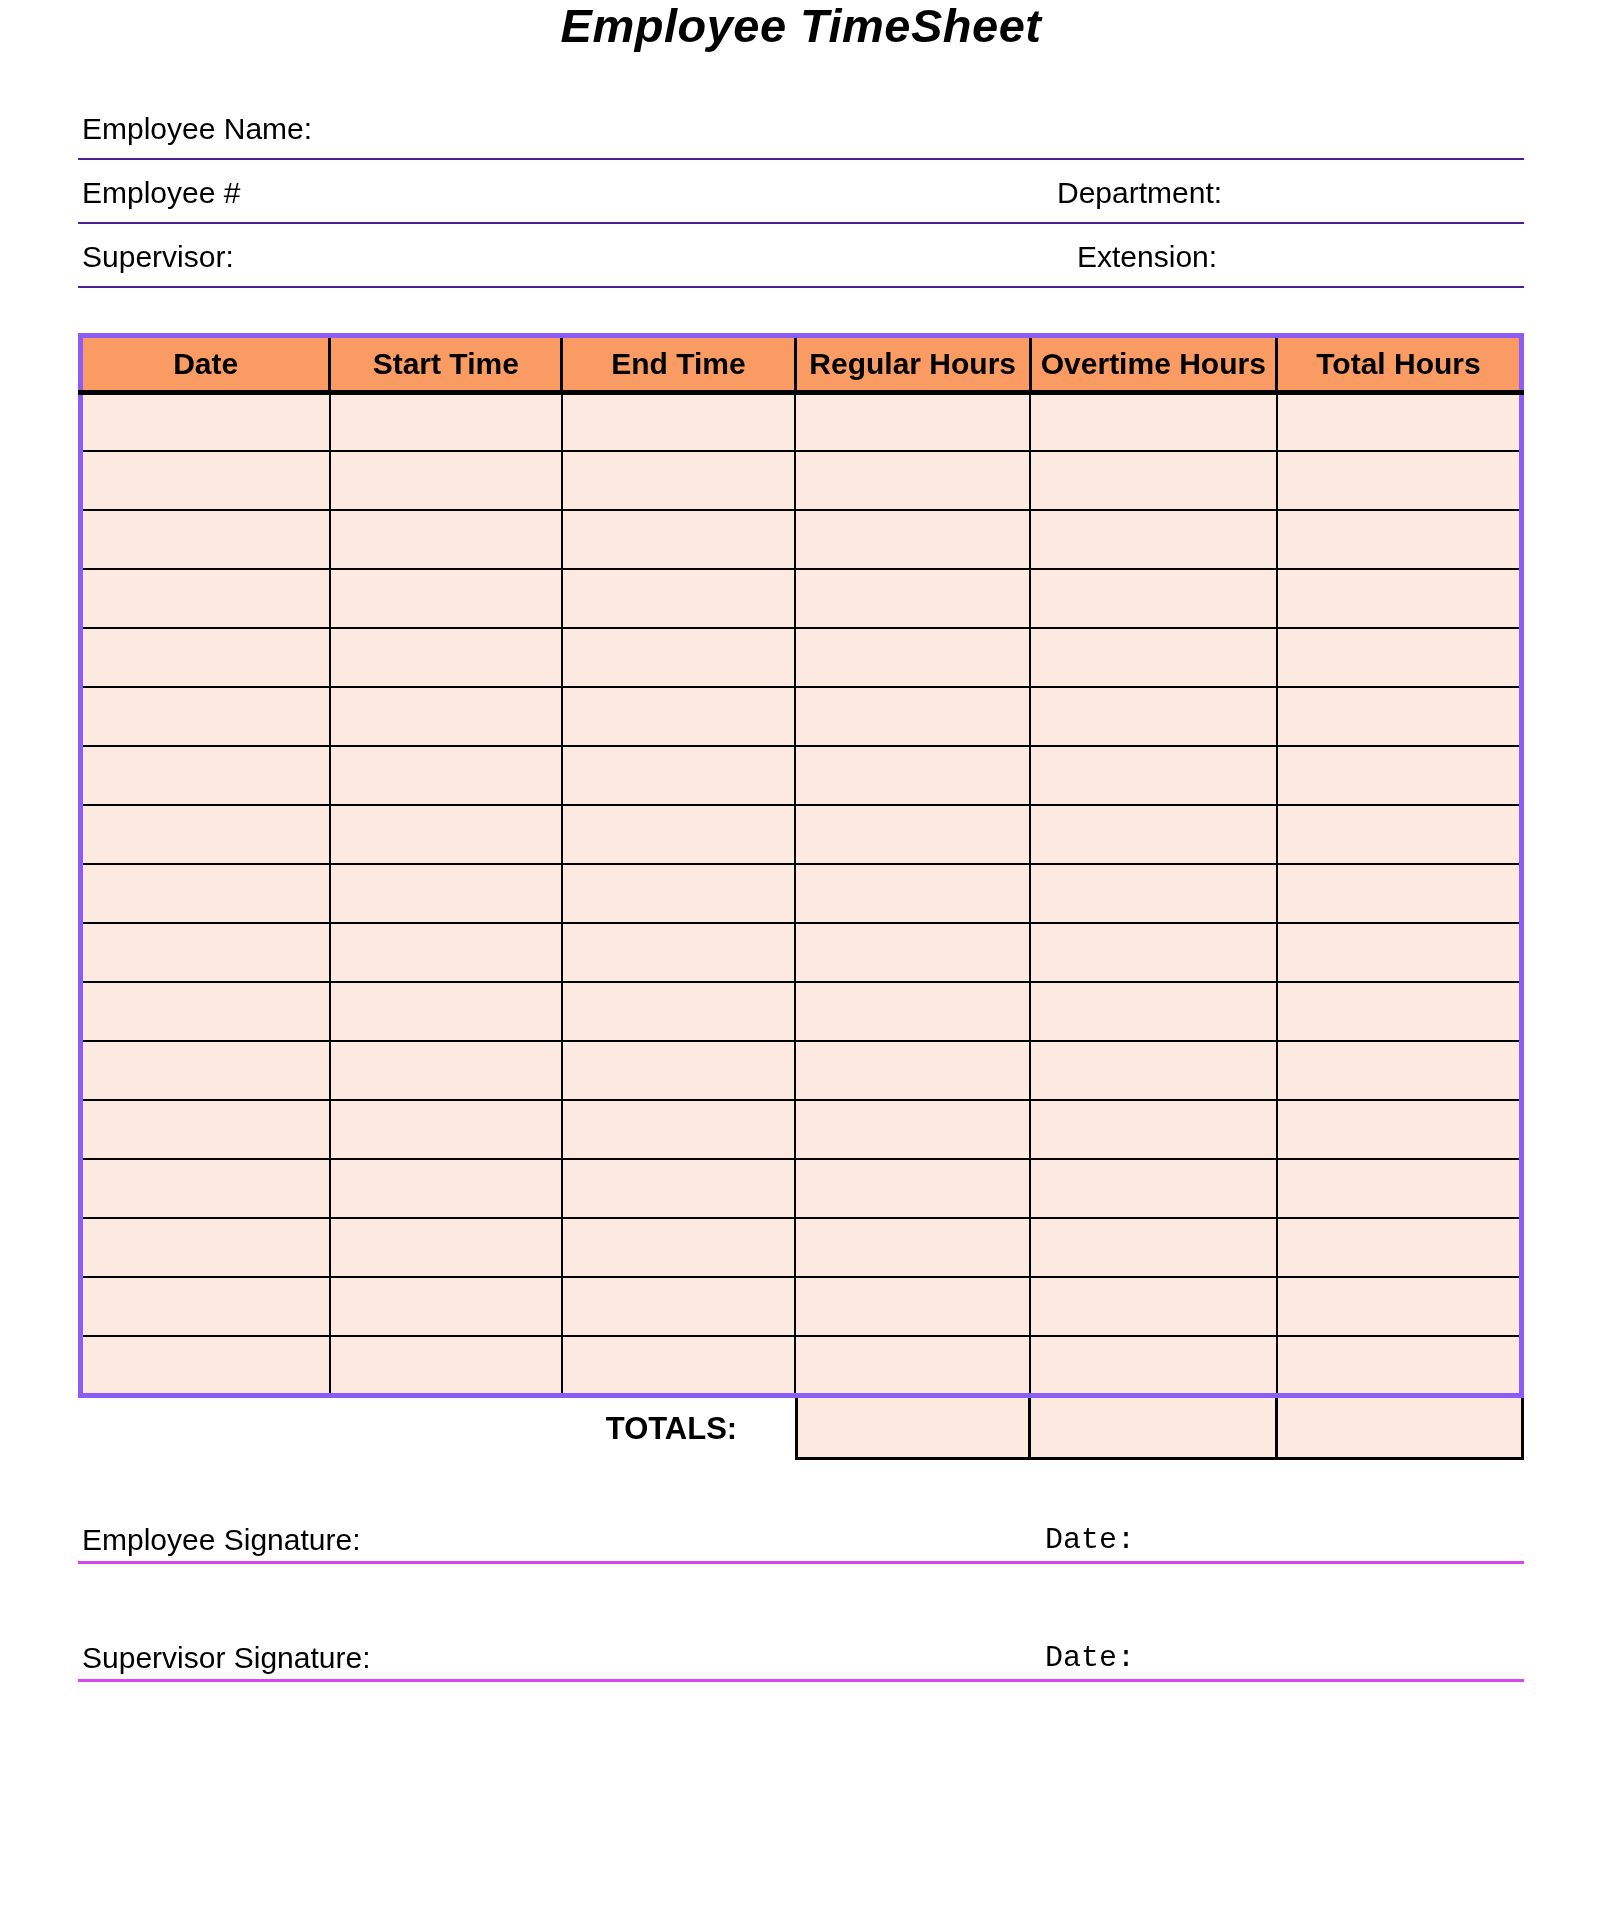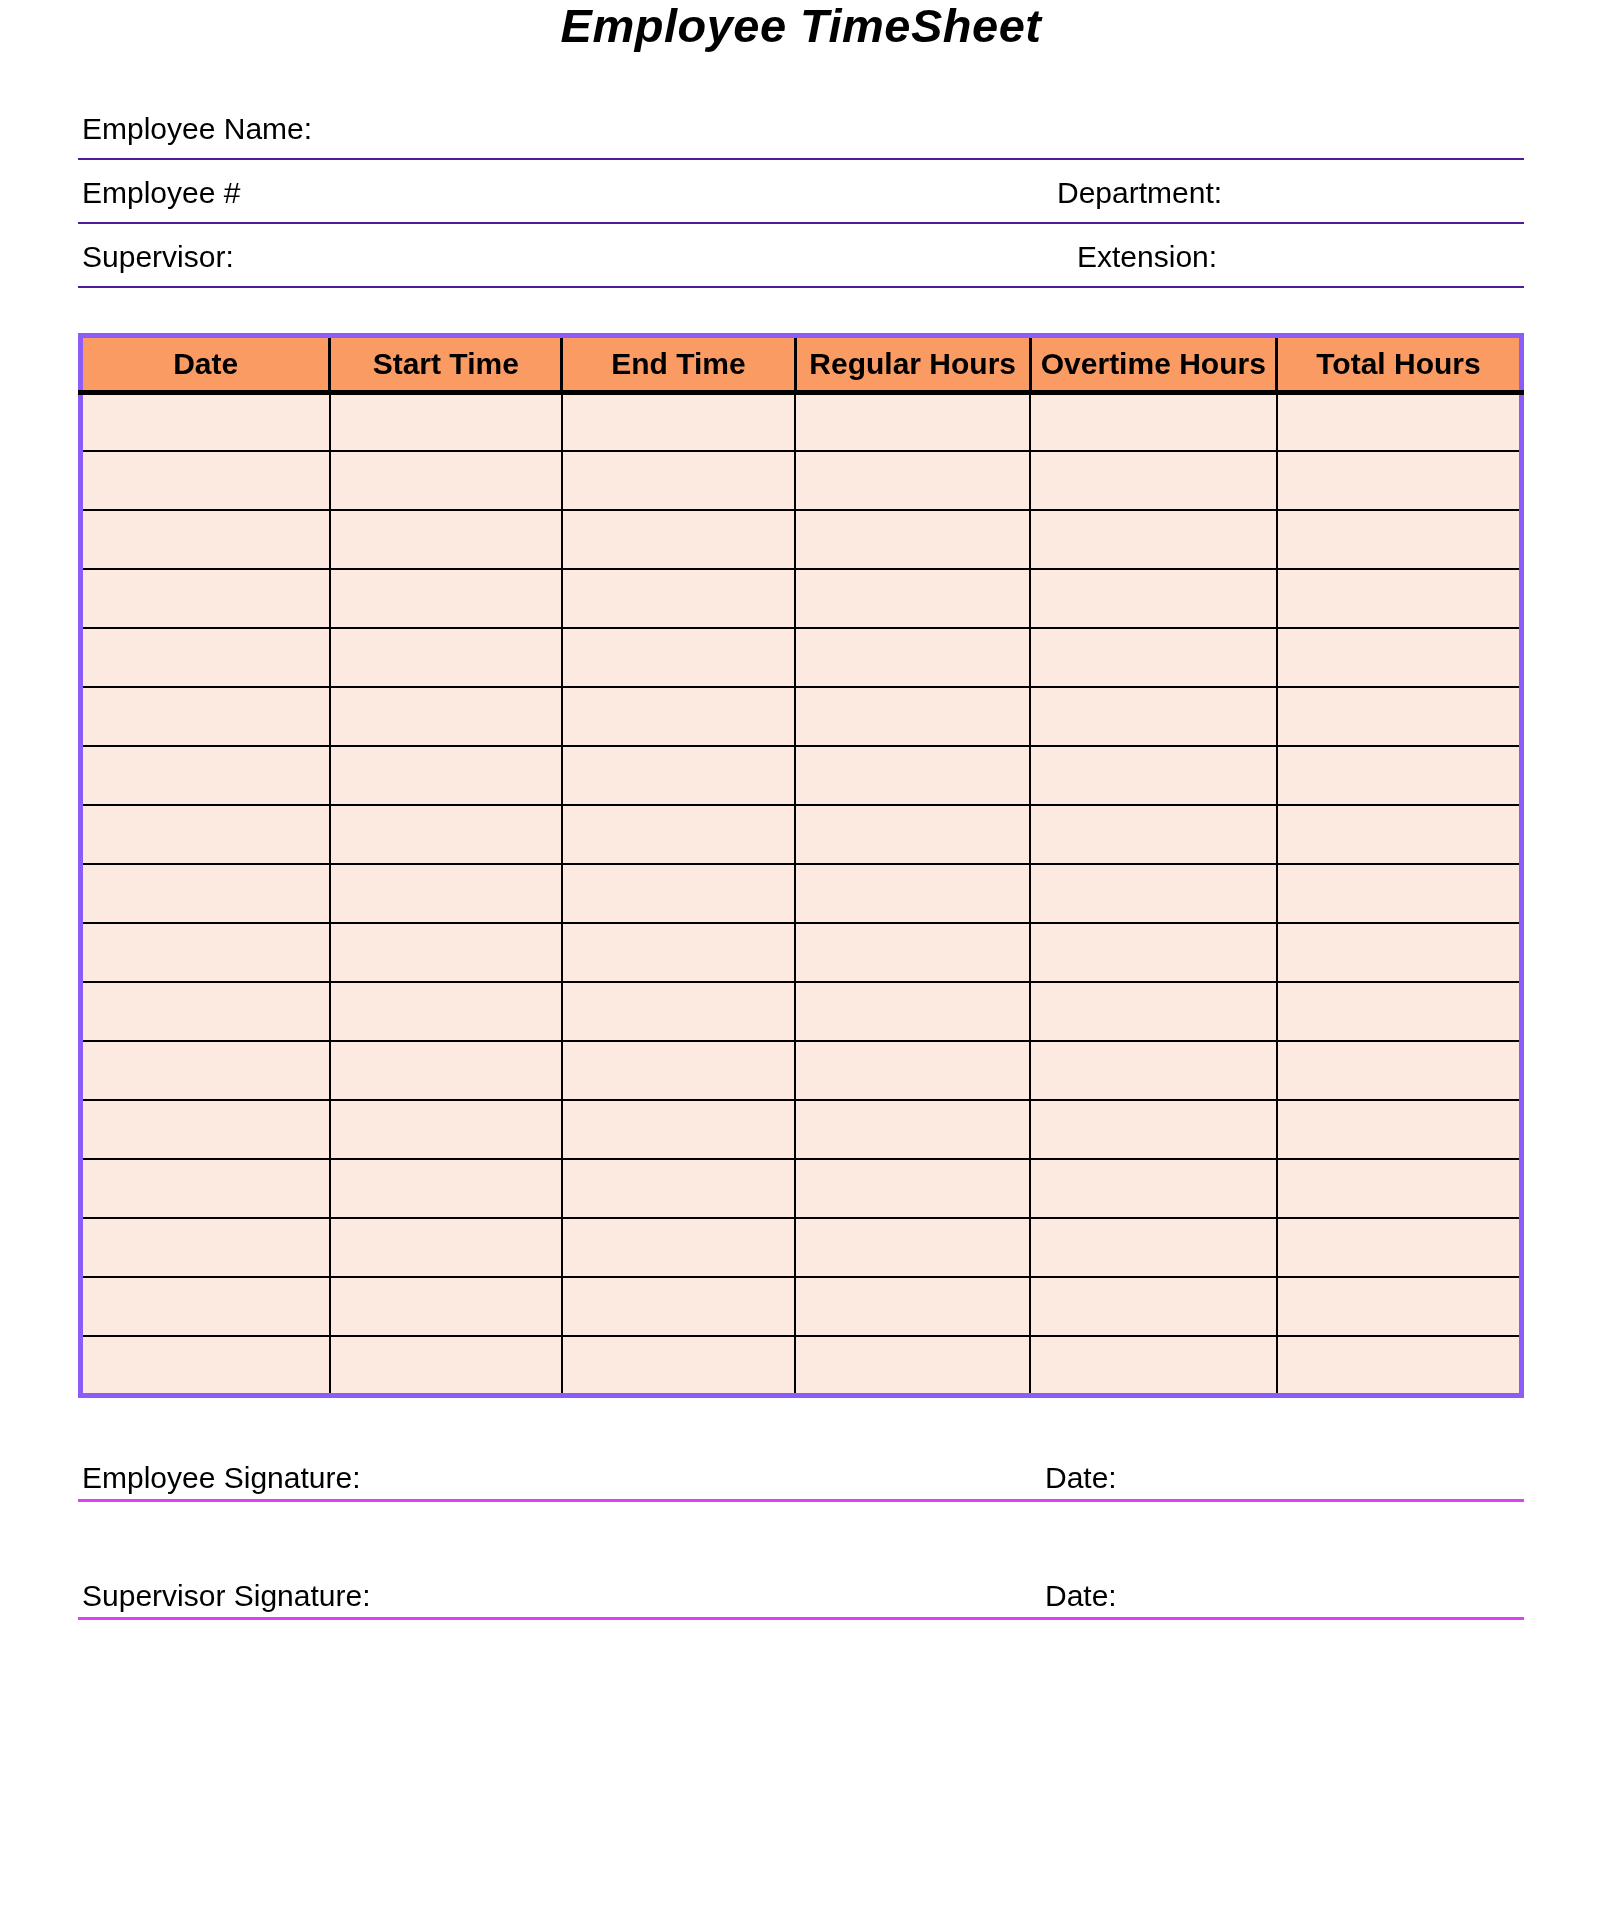--- a/index.html
+++ b/index.html
@@ -134,20 +134,21 @@
     left: 4px;
     bottom: 4px;
     font-size: 30px;
     white-space: nowrap;
   }
   .sig-date-label {
     position: absolute;
     left: 967px;
     bottom: 4px;
     font-size: 30px;
+    font-family: Liberation Mono, monospace;
   }
   .sig-value {
     position: absolute;
     bottom: 4px;
     font-size: 30px;
     min-height: 34px;
   }
   .sig-value.sig-area  { left: 330px; width: 600px; }
   .sig-value.date-area { left: 1060px; right: 10px; }
 </style>
@@ -329,20 +330,28 @@
           <td></td>
           <td></td>
           <td></td>
           <td></td>
           <td></td>
           <td></td>
         </tr>
       </tbody>
   </table>
 
+  <div class="totals-row">
+    <div class="totals-label-cell">
+      <span>TOTALS:</span>
+    </div>
+    <div class="totals-cell first w4"></div>
+    <div class="totals-cell w5"></div>
+    <div class="totals-cell w6"></div>
+  </div>
 
 
   <div class="sig-row first">
     <span class="sig-label">Employee Signature:</span>
     <span class="sig-value sig-area"></span>
     <span class="sig-date-label">Date:</span>
     <span class="sig-value date-area"></span>
   </div>
 
   <div class="sig-row second">

